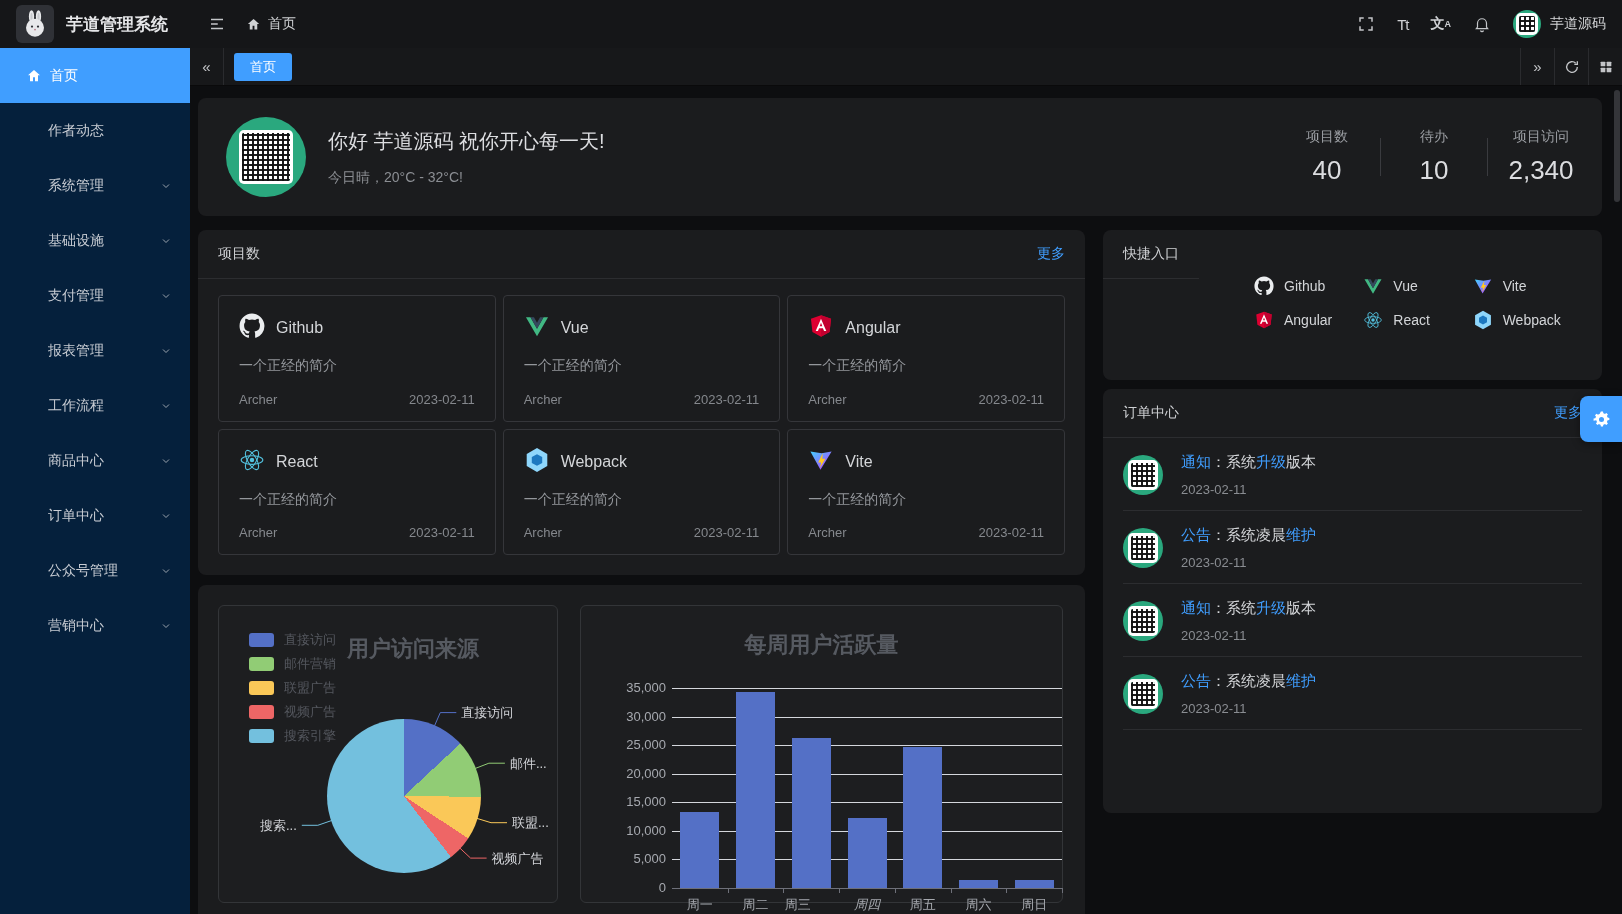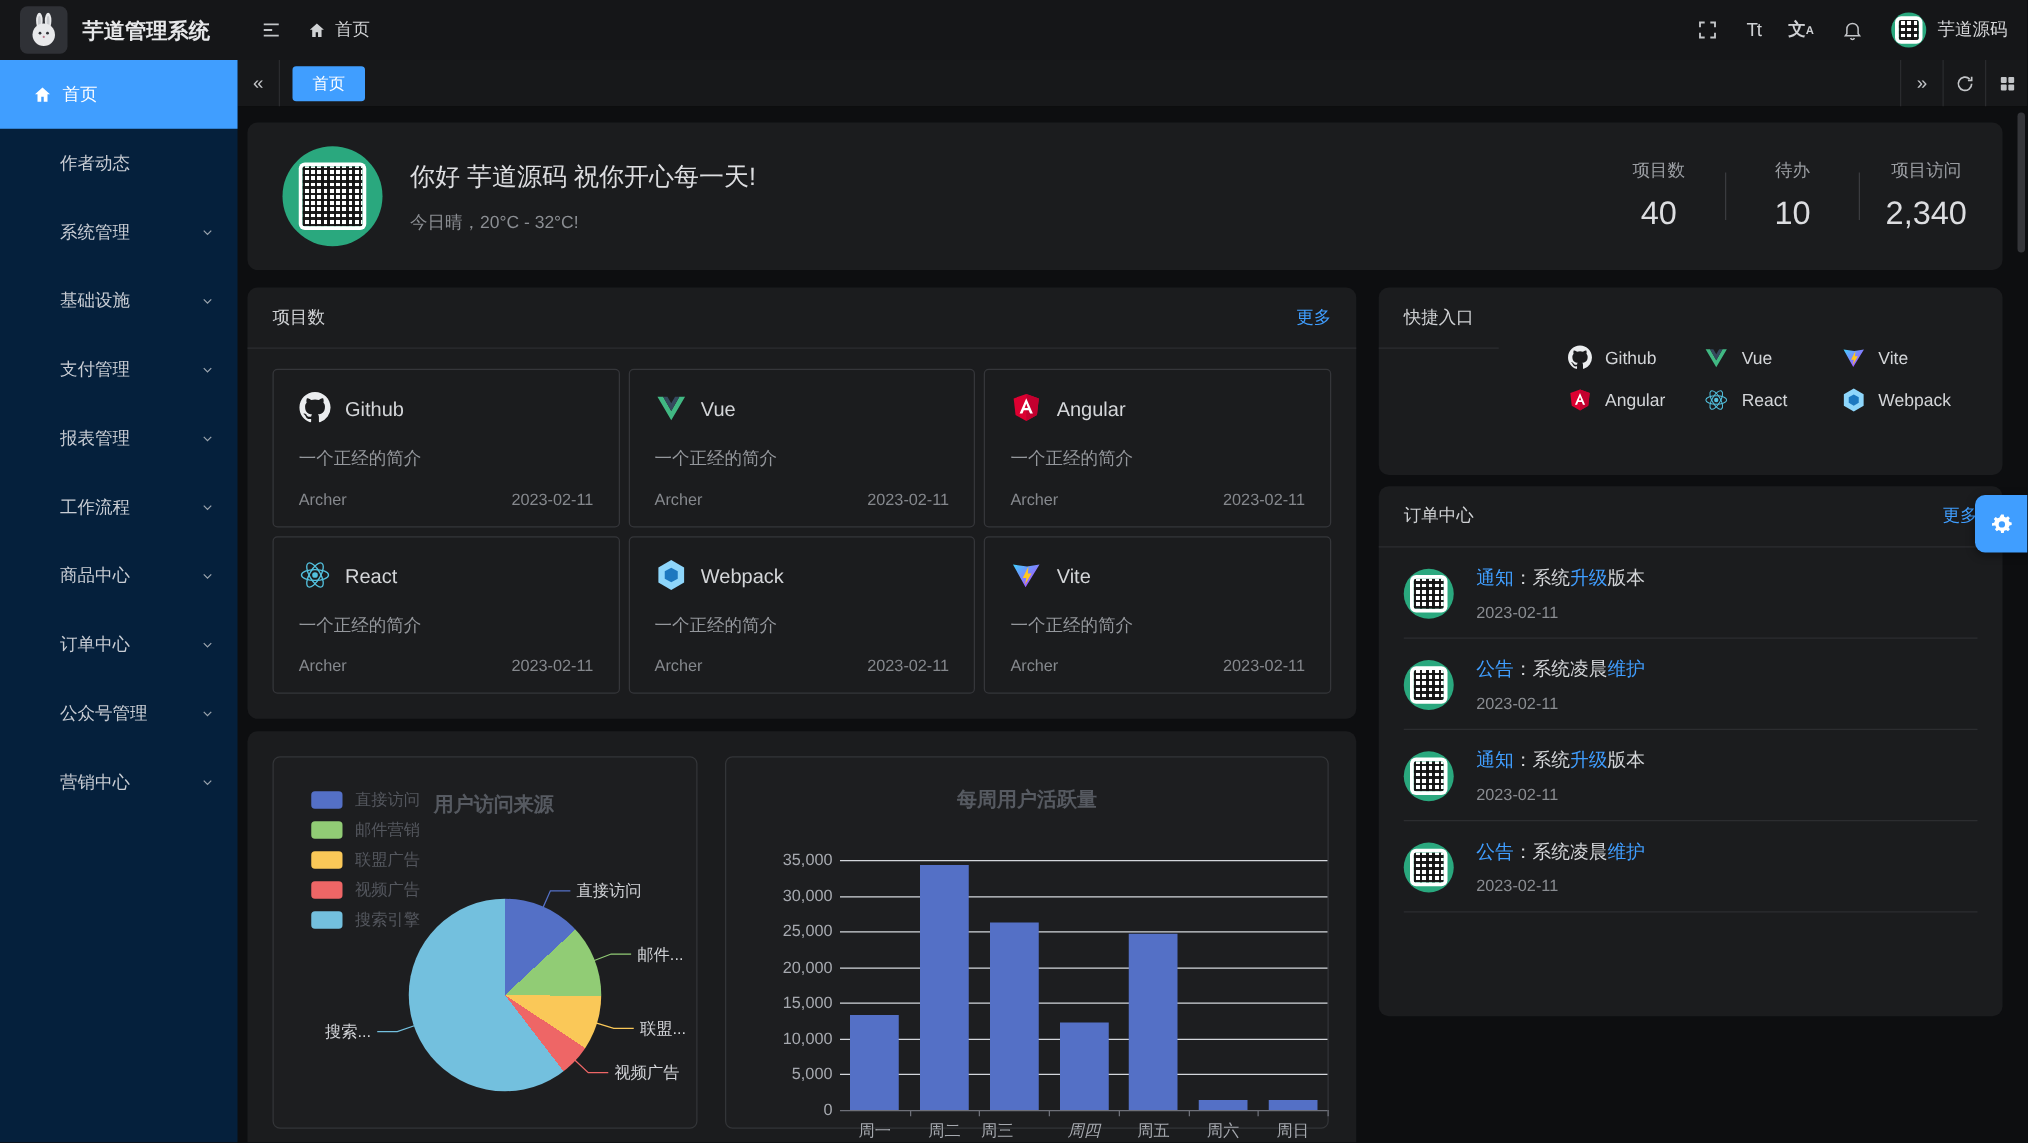--- a/index.html
+++ b/index.html
@@ -78,21 +78,21 @@
   .pb-head { display:flex; align-items:center; gap:11px; }
   .pb-head svg { width:26px; height:26px; }
   .pb-name { font-size:16px; color:#d4d6d9; }
   .pb-desc { font-size:14px; color:#94979c; margin-top:14px; }
   .pb-foot { margin-top:auto; display:flex; justify-content:space-between; font-size:13px; color:#85888d; }
 
   .charts-card { height:338px; position:relative; }
   .chart-panel { position:absolute; border:1px solid #333538; border-radius:6px; background:#1d1e20; }
   .pie-panel { left:20px; top:20px; width:340px; height:298px; }
   .bar-panel { left:382px; top:20px; width:483px; height:298px; }
-  .chart-title { position:absolute; font-size:16px; font-weight:bold; color:#565a61; }
+  .chart-title { position:absolute; font-size:22px; font-weight:bold; color:#565a61; }
   .legend { position:absolute; left:30px; top:22px; }
   .legend-row { display:flex; align-items:center; height:24px; cursor:pointer; }
   .legend-swatch { width:25px; height:14px; border-radius:3px; margin-right:10px; }
   .legend-label { font-size:13px; color:#54575e; }
   .pie-disc { position:absolute; border-radius:50%; }
   .pie-overlay { position:absolute; inset:0; pointer-events:none; }
 
   .plot { position:absolute; left:91px; top:82px; width:390px; height:200px; }
   .gridline { position:absolute; left:0; right:0; height:1px; background:#d4d7dc; }
   .gridline.axis { background:#6E7079; }

